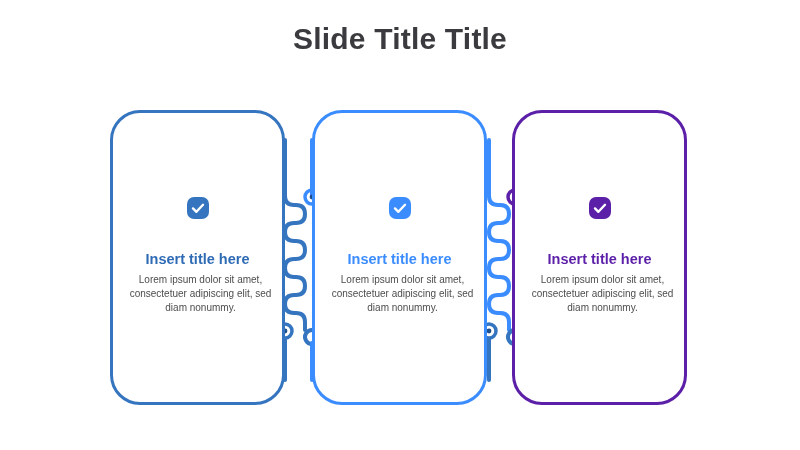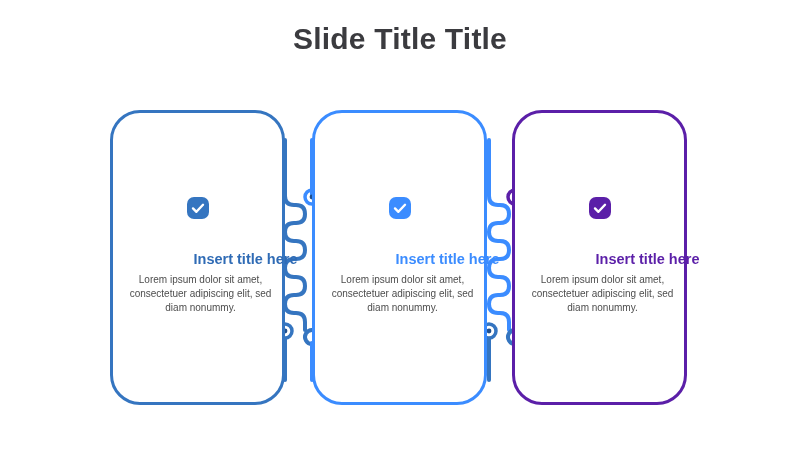--- a/index.html
+++ b/index.html
@@ -73,21 +73,20 @@
     height: 22px;
   }
   .card-title {
     position: absolute;
     left: 0;
     top: 138px;
     width: 100%;
     text-align: center;
     font-size: 14.5px;
     font-weight: bold;
-    padding-left: 48px;
   }
   #title-1 { color: #2f6bb5; }
   #title-2 { color: #3b8cff; }
   #title-3 { color: #5b1fa8; }
   .card-body {
     position: absolute;
     left: 11px;
     top: 160px;
     width: 153px;
     text-align: center;

